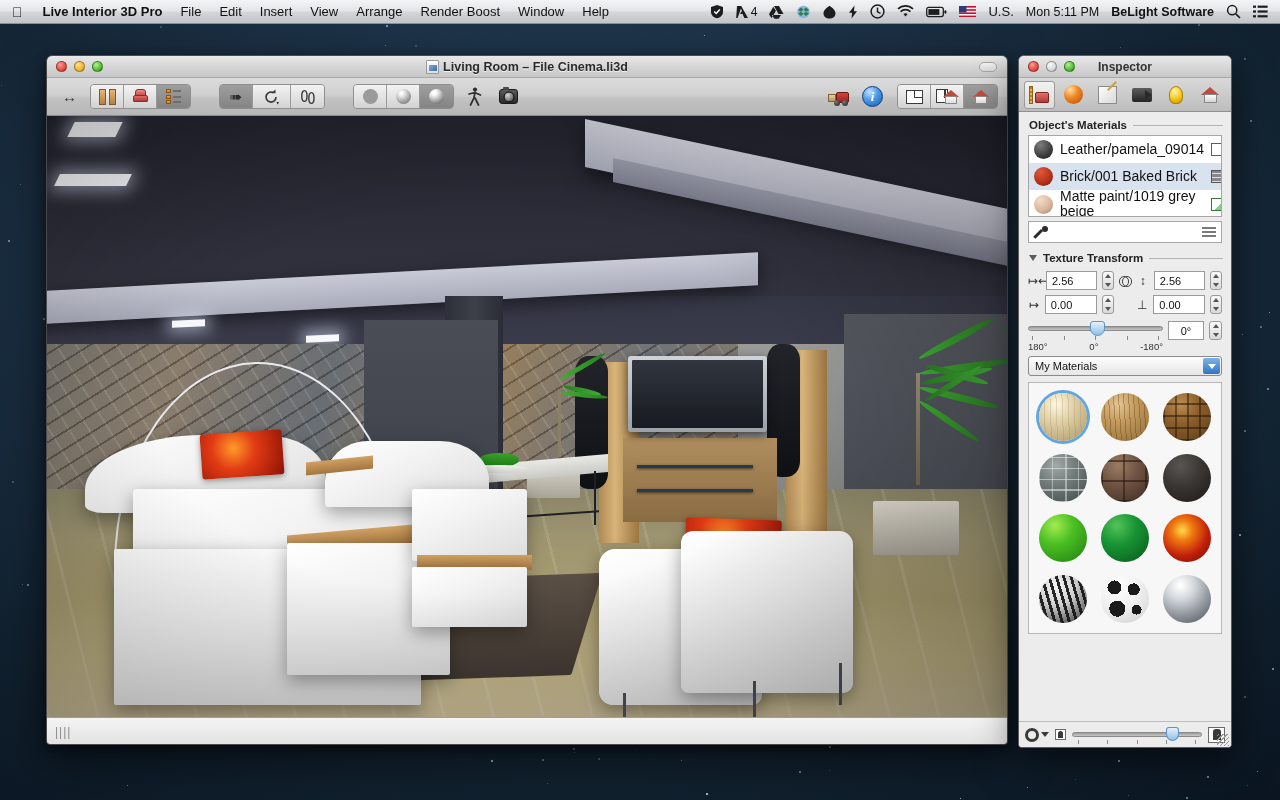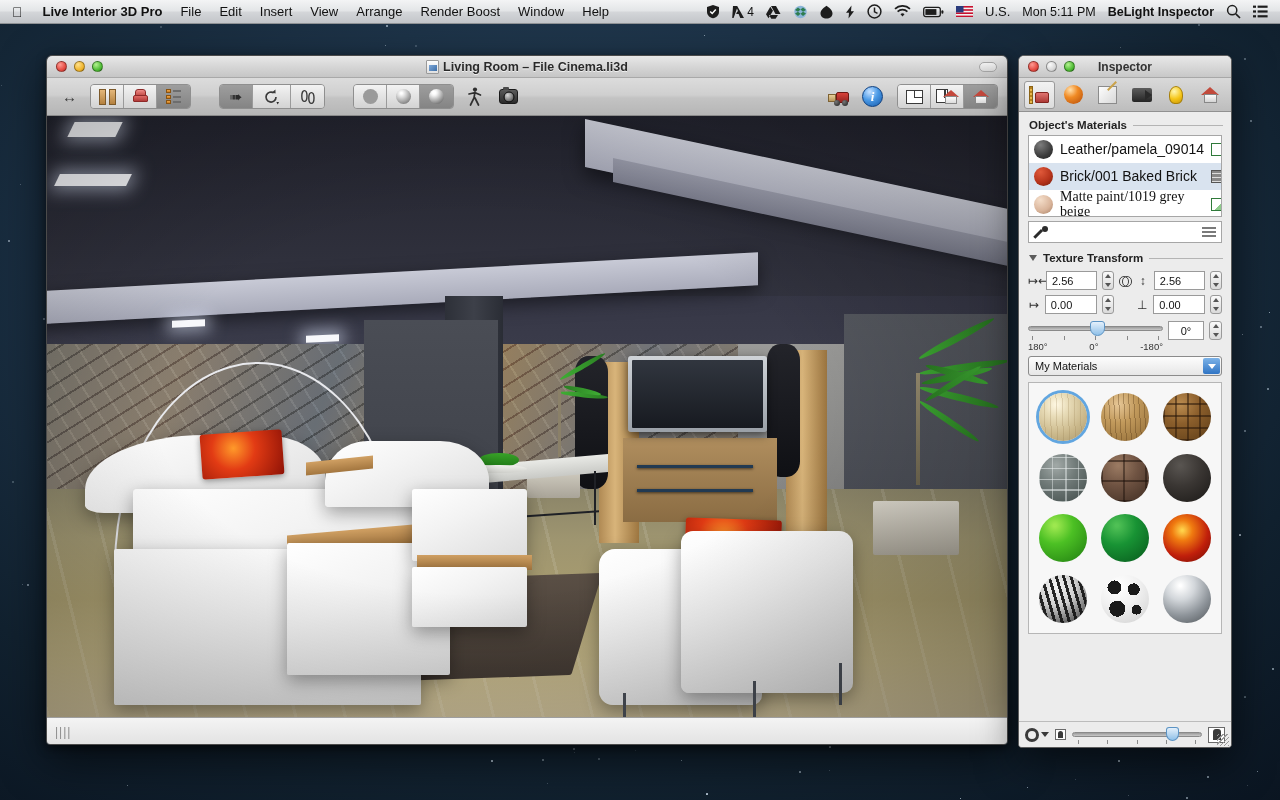--- a/index.html
+++ b/index.html
@@ -260,21 +260,21 @@
   .sec-head .rule{ flex:1; height:1px; background:#b4b4b4; }
   .tri{ width:0;height:0;border-left:4.5px solid transparent;border-right:4.5px solid transparent;border-top:6px solid #5c5c5c; }
 
   .matlist{
     margin:0 9px; height:82px; background:#fff; border:1px solid #a6a6a6;
     display:flex; overflow:hidden;
   }
   .matrows{ flex:1; }
   .matrow{ display:flex; align-items:center; gap:7px; padding:4px 5px; height:27px; }
   .matrow.sel{ background:#d9e3ef; }
-  .matrow.tall{ height:28px;font-family:Liberation Serif, serif; }
+  .matrow.tall{ height:28px; }
   .mball{ width:19px;height:19px;border-radius:50%;flex:none; }
   .mname{ flex:1; font-size:14px; color:#111; line-height:1.08; }
   .mbadge{ width:17px;height:13px;flex:none;border:1px solid #2f7a3a;
     background:linear-gradient(to bottom,#bfe6bd,#8ecb8c); position:relative; }
   .mbadge.brick{ background-image:repeating-linear-gradient(0deg,#fff 0 1px,transparent 1px 4px),repeating-linear-gradient(90deg,#fff 0 1px,transparent 1px 5px);}
   .mbadge.plain{ border-color:#2f7a3a; background:linear-gradient(135deg,#fff 50%,#8ecb8c 50%);}
   .mbadge.grey{ border:1px solid #555; background:repeating-linear-gradient(0deg,#ddd 0 1px,#888 1px 4px); }
   .vscroll{ width:13px; background:linear-gradient(to right,#e9e9e9,#f5f5f5); border-left:1px solid #c0c0c0;
     display:flex; flex-direction:column; align-items:center; justify-content:space-between; padding:2px 0; }
   .vs-arrow{ width:0;height:0;border-left:4px solid transparent;border-right:4px solid transparent;}
@@ -671,21 +671,21 @@
             <rect y="0" width="17" height="1.6"></rect>
             <rect y="3.2" width="17" height="1.6"></rect>
             <rect y="6.4" width="17" height="1.6"></rect>
             <rect y="9.6" width="17" height="1.4"></rect>
           </g>
           <rect width="7.5" height="6.4" fill="#2a3b7c"></rect>
         </svg>
     </span>
     <span class="ritem">U.S.</span>
     <span class="ritem clock">Mon 5:11 PM</span>
-    <span class="ritem owner">BeLight Inspector</span>
+    <span class="ritem owner">BeLight Software</span>
     <span class="ritem">
       <svg width="15" height="15" viewBox="0 0 15 15">
           <circle cx="6.2" cy="6.2" r="4.6" fill="none" stroke="#1d1d1d" stroke-width="1.5"></circle>
           <path d="M9.8 9.8 L14 14" stroke="#1d1d1d" stroke-width="1.7"></path>
         </svg>
     </span>
     <span class="ritem">
       <svg width="15" height="13" viewBox="0 0 15 13">
           <g fill="#1d1d1d">
             <rect x="0" y="0.6" width="3" height="2.2"></rect>

